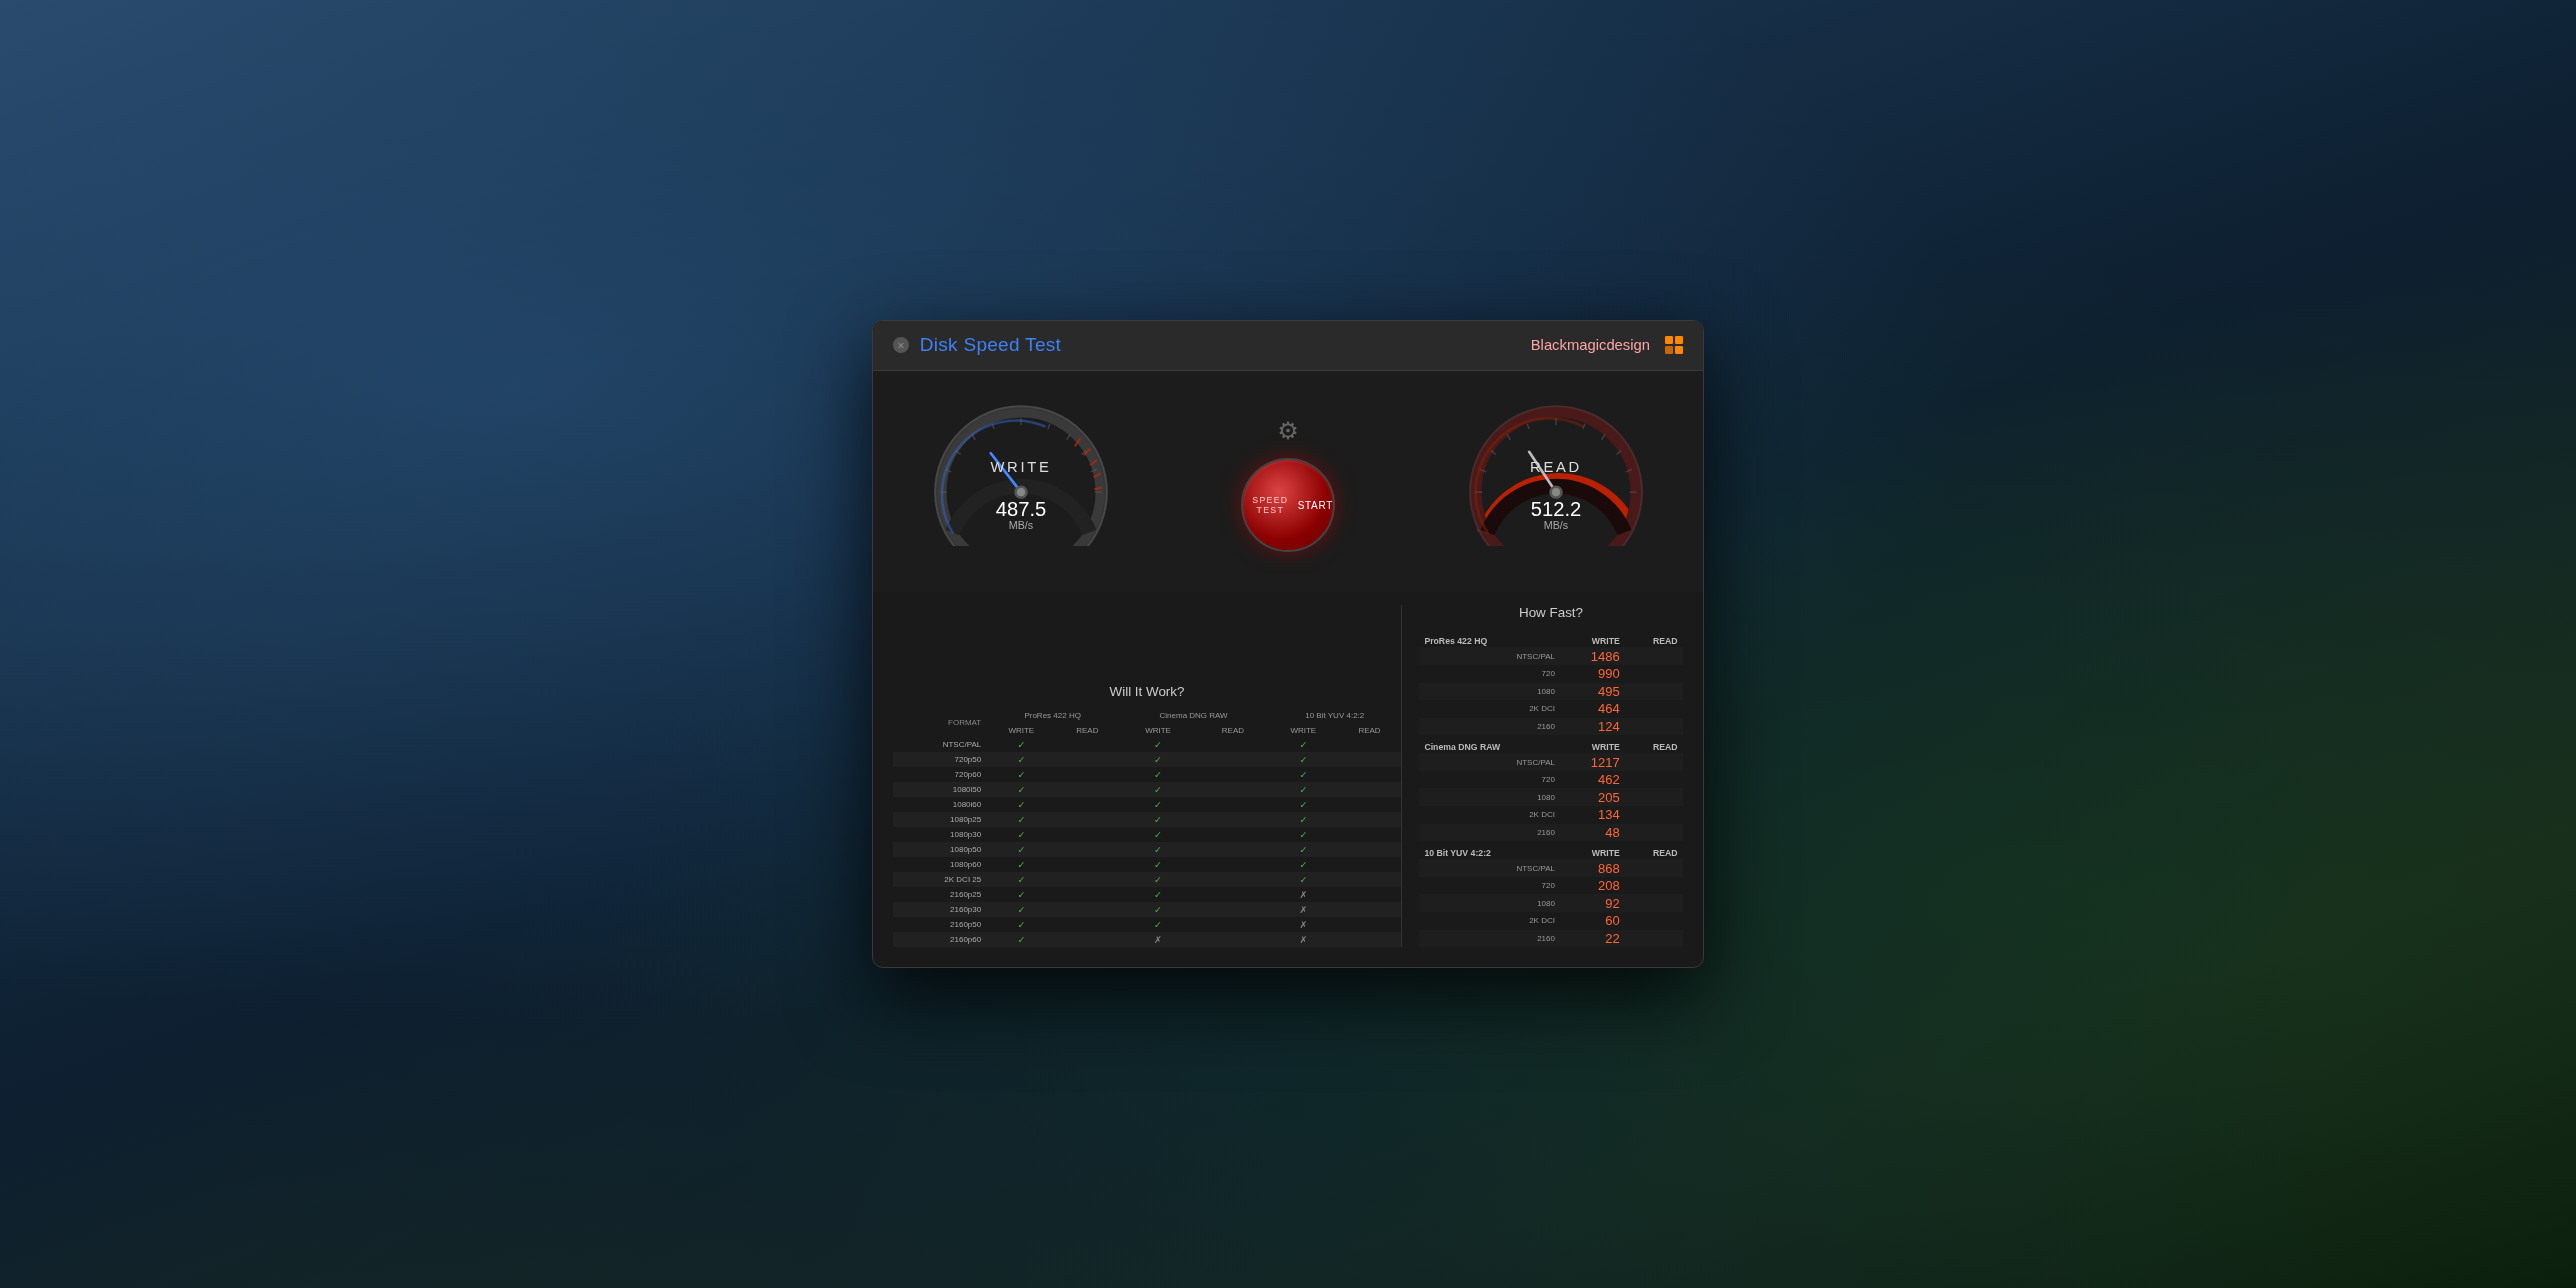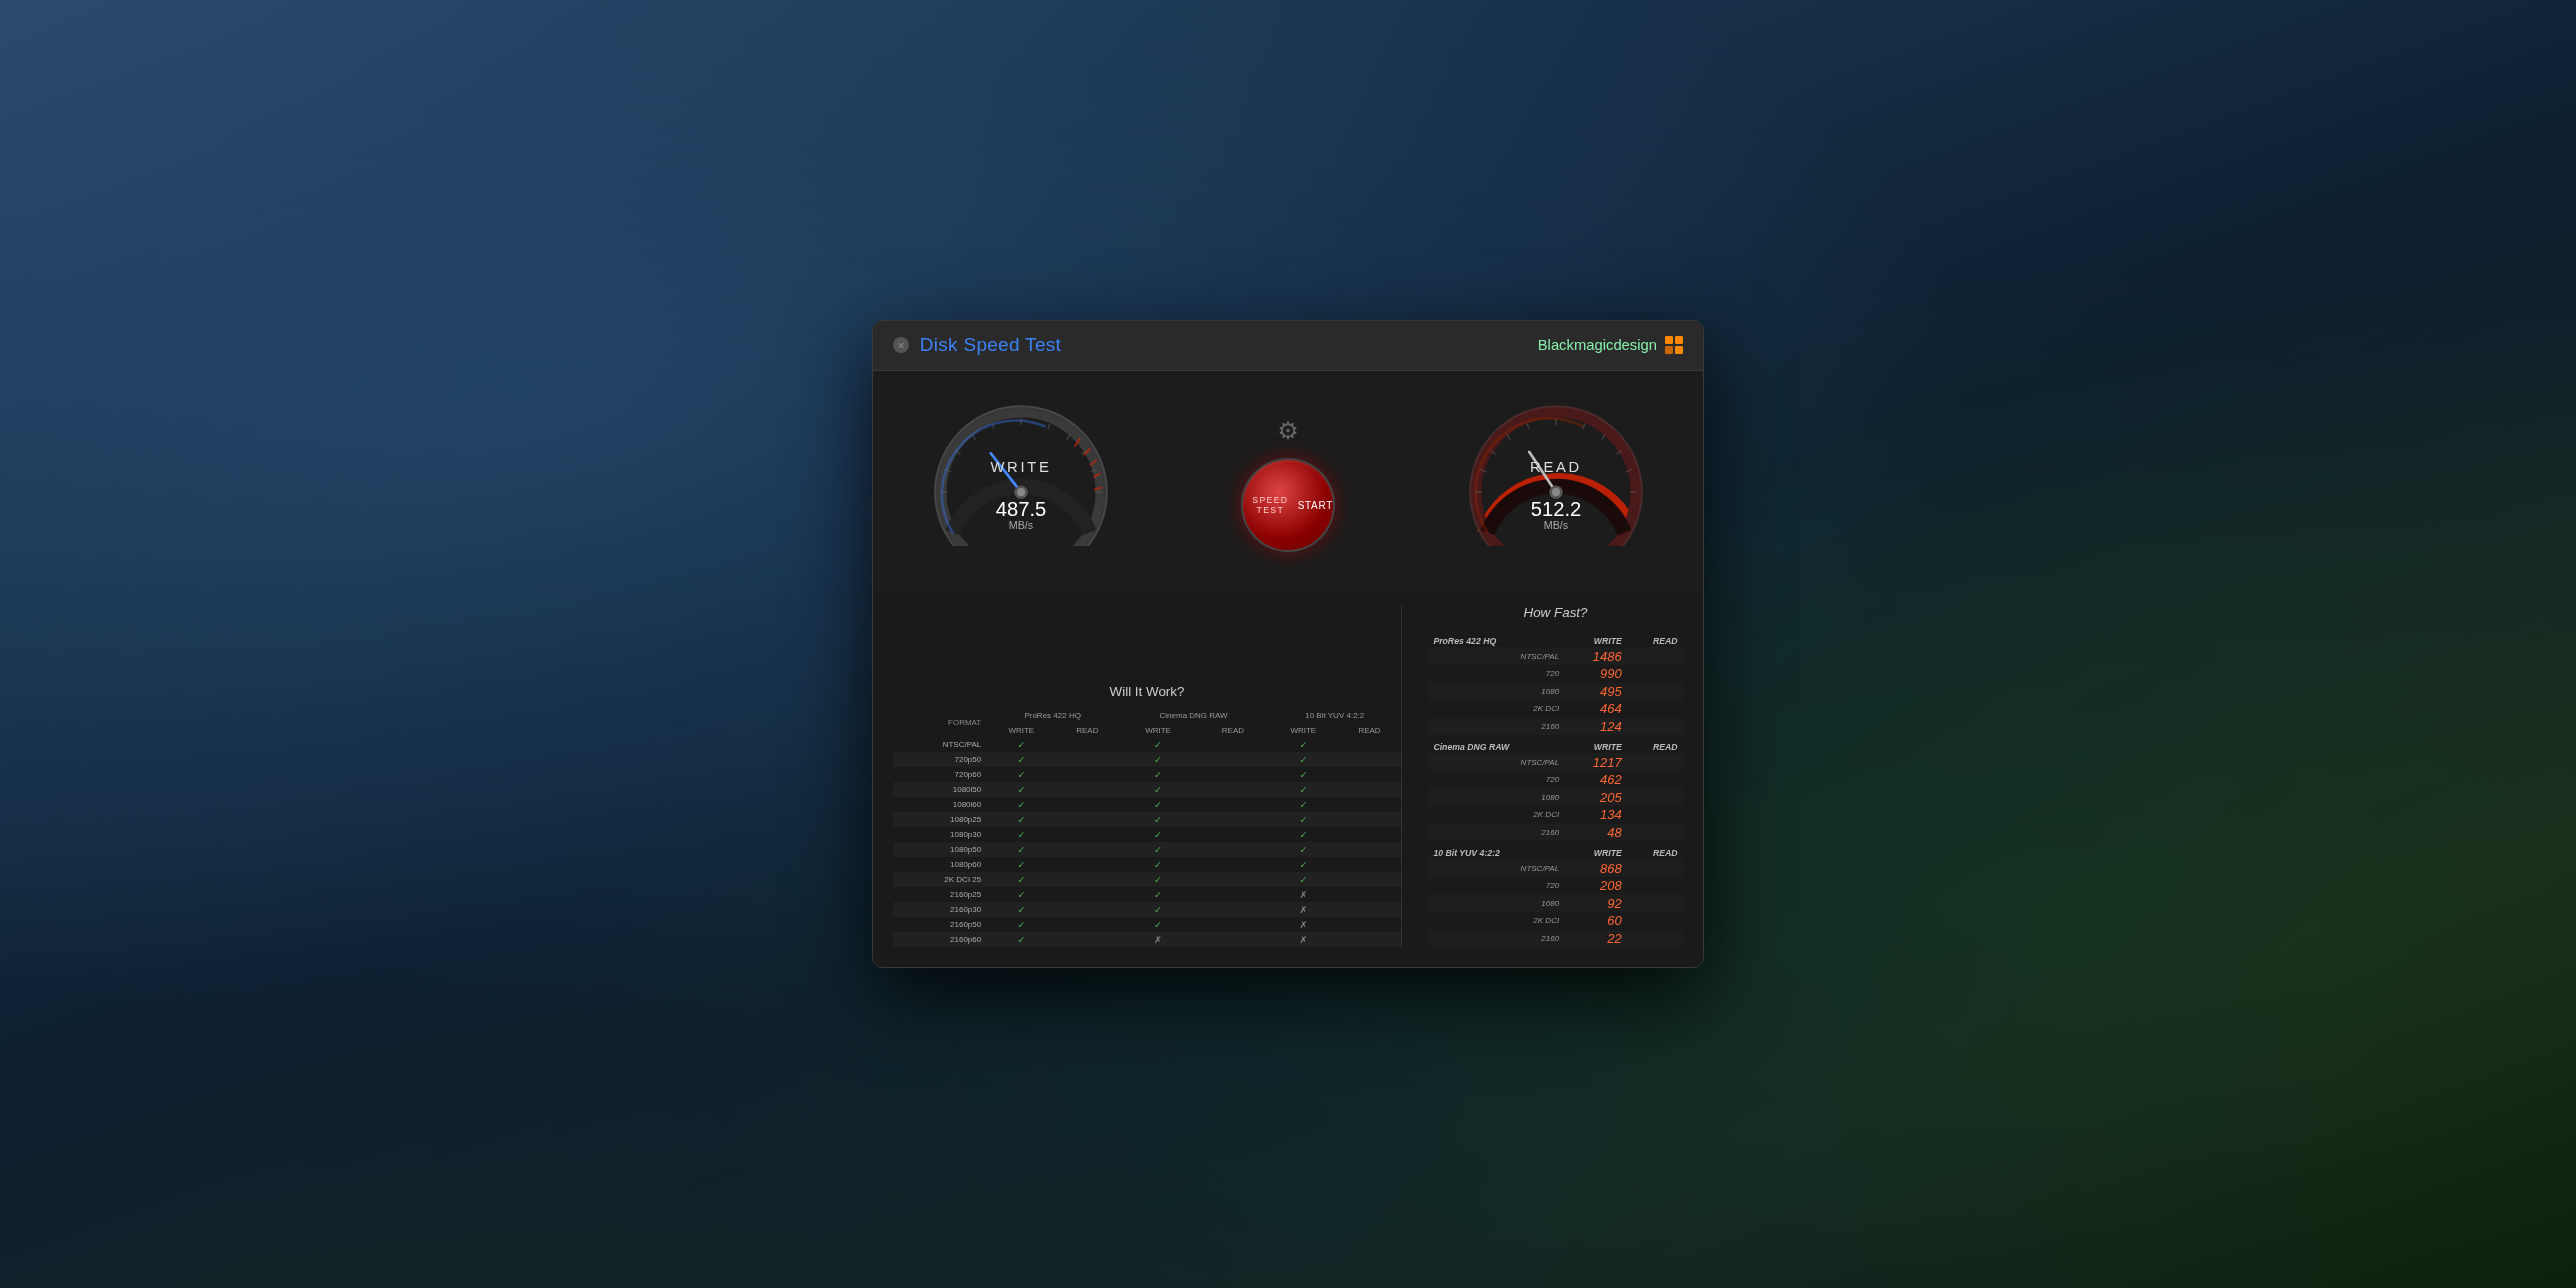--- a/index.html
+++ b/index.html
@@ -64,22 +64,22 @@
     }
     .title {
       font-size: 19px;
       color: #3b82f6;
       font-weight: 300;
       letter-spacing: 0.3px;
     }
     .brand {
       display: flex;
       align-items: center;
-      gap: 8px;
-      color: #86efac;
+      gap: 15px;
+      color: #fca5a5;
       font-size: 14.8px;
       font-weight: 300;
       margin-left: 32px;
     }
     .brand-logo {
       display: grid;
       grid-template-columns: 1fr 1fr;
       gap: 2px;
     }
     .brand-dot {
@@ -144,22 +144,21 @@
       display: flex;
       gap: 0;
       align-items: flex-end;
     }
     .will-it-work {
       flex: 1;
     }
     .how-fast {
       flex: 0 0 282px;
       border-left: 0.7px solid #333;
-      padding-left: 26px;
-      font-style: italic;
+      padding-left: 17px;
     }
     .section-title {
       font-size: 13.4px;
       color: #ccc;
       text-align: center;
       margin-bottom: 9.4px;
       font-weight: 400;
     }
     .compat-table {
       width: 100%;

